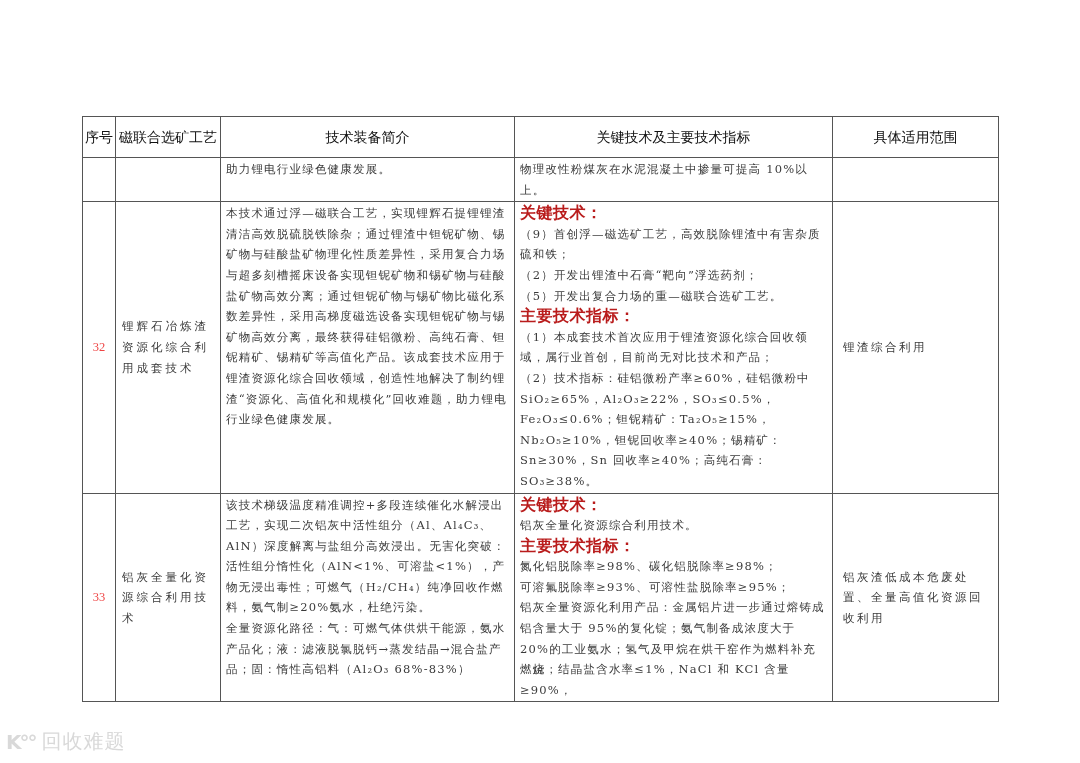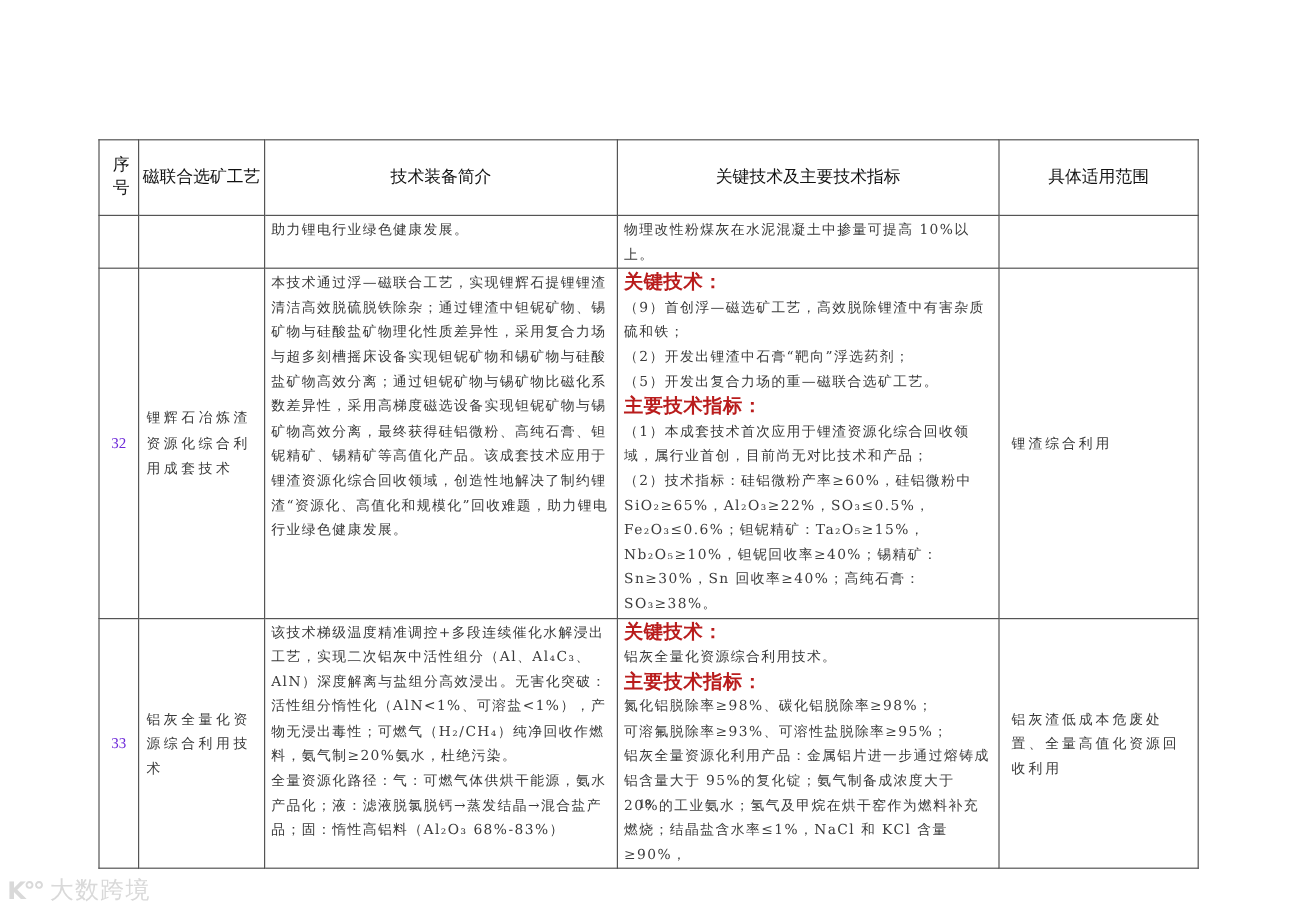--- a/index.html
+++ b/index.html
@@ -6,26 +6,26 @@
   body { width: 1080px; height: 763px; position: relative; overflow: hidden;
          font-family: "DejaVu Serif", "Liberation Serif", serif; color: #333; }
   .page-table { position: absolute; left: 82px; top: 116px; border-collapse: collapse;
                 table-layout: fixed; width: 916px; }
   .page-table td, .page-table th { border: 1px solid #555; vertical-align: top;
                 padding: 1px 5px; font-size: 11.5px; line-height: 20.6px; color: #3a3a3a;
                 letter-spacing: 1.2px; font-weight: normal; }
   .page-table th { font-family: "DejaVu Sans", "Liberation Sans", sans-serif; font-size: 14px;
                    line-height: 19px; color: #111; letter-spacing: 0; vertical-align: middle;
                    text-align: center; height: 40px; padding: 0 2px; }
-  .page-table th.c-seq { padding: 11px; margin-left: 46px; }
+  .page-table th.c-seq { padding: 0; margin-left: 46px; }
   tr.row-cont td { height: 37px; }
   tr.row-32 td { height: 255px; }
   tr.row-33 td { height: 183px; }
   td.seq { text-align: center; vertical-align: middle; padding: 0; letter-spacing: 0;
-           font-family: "Liberation Serif", serif; font-size: 12.5px; color: #6d28d9; }
+           font-family: "Liberation Serif", serif; font-size: 12.5px; color: #ef4444; }
   td.name { vertical-align: middle; letter-spacing: 3px; padding-left: 6px; }
   td.scope { vertical-align: middle; letter-spacing: 2.5px; padding-left: 10px; }
   .bold-head { font-family: "DejaVu Sans", "Liberation Sans", sans-serif; font-weight: bold;
                color: #b91c1c; letter-spacing: 0.5px; font-size: 16px; }
   .para { display: block; }
   .page-number { position: absolute; left: 532px; top: 664px; font-size: 11px;
                  font-family: "Liberation Serif", serif; color: #333; }
   .watermark { position: absolute; left: 6px; top: 728px; display: flex; align-items: center;
                gap: 6px; color: #d9d9d9; font-family: "DejaVu Sans", sans-serif; }
   .watermark .logo-mark { font-size: 20px; font-weight: bold; letter-spacing: -2px; }
@@ -93,14 +93,14 @@
       </td>
       <td class="scope">铝灰渣低成本危废处置、全量高值化资源回收利用</td>
     </tr>
   </tbody>
 </table>
 
 <div class="page-number">18</div>
 
 <div class="watermark">
   <span class="logo-mark">K°°</span>
-  <span class="wm-text">大数跨境</span>
+  <span class="wm-text">回收难题</span>
 </div>
 
 </body></html>

